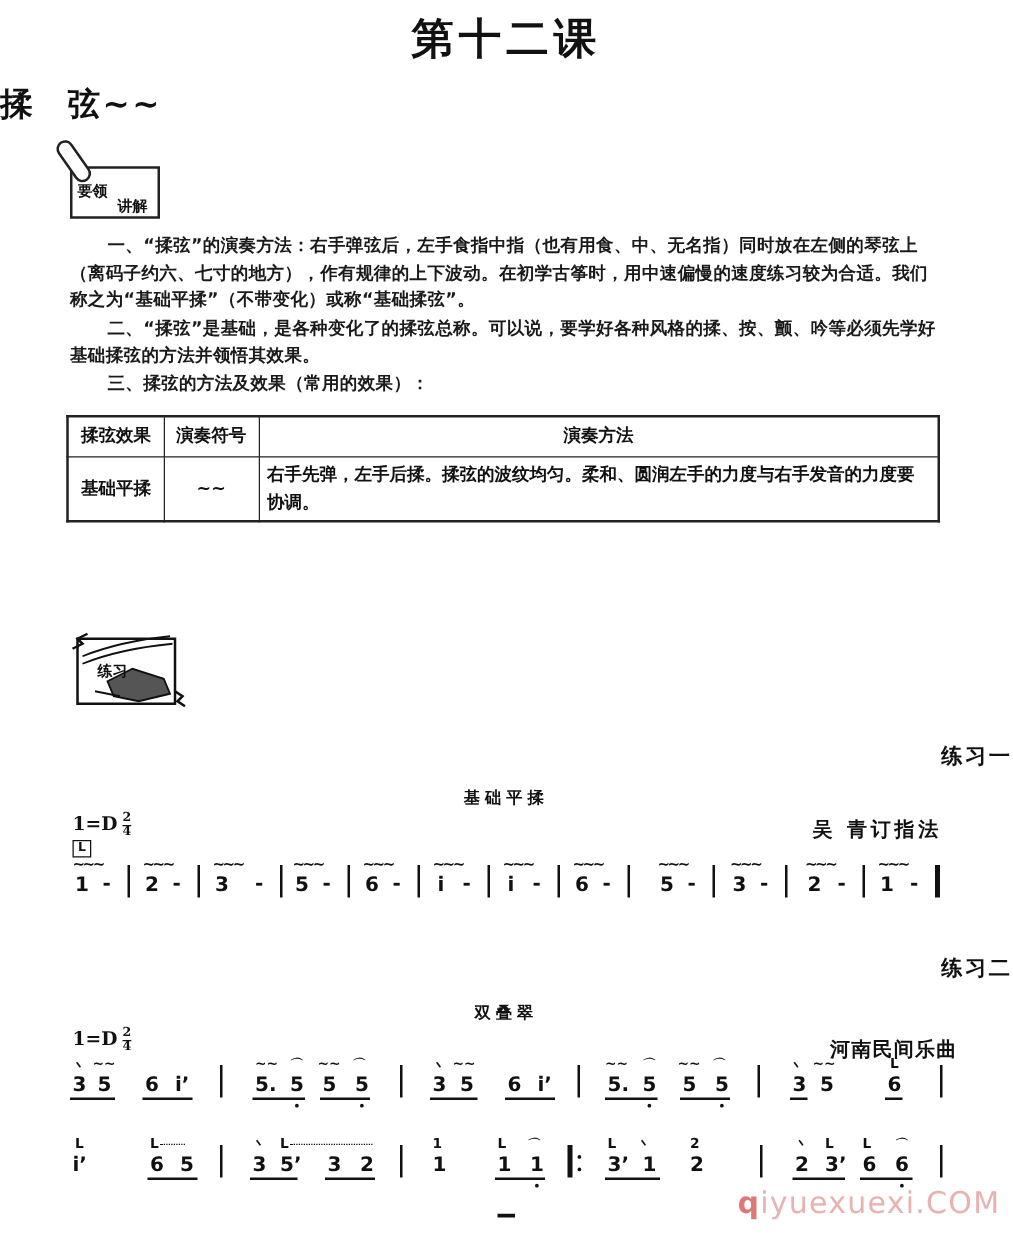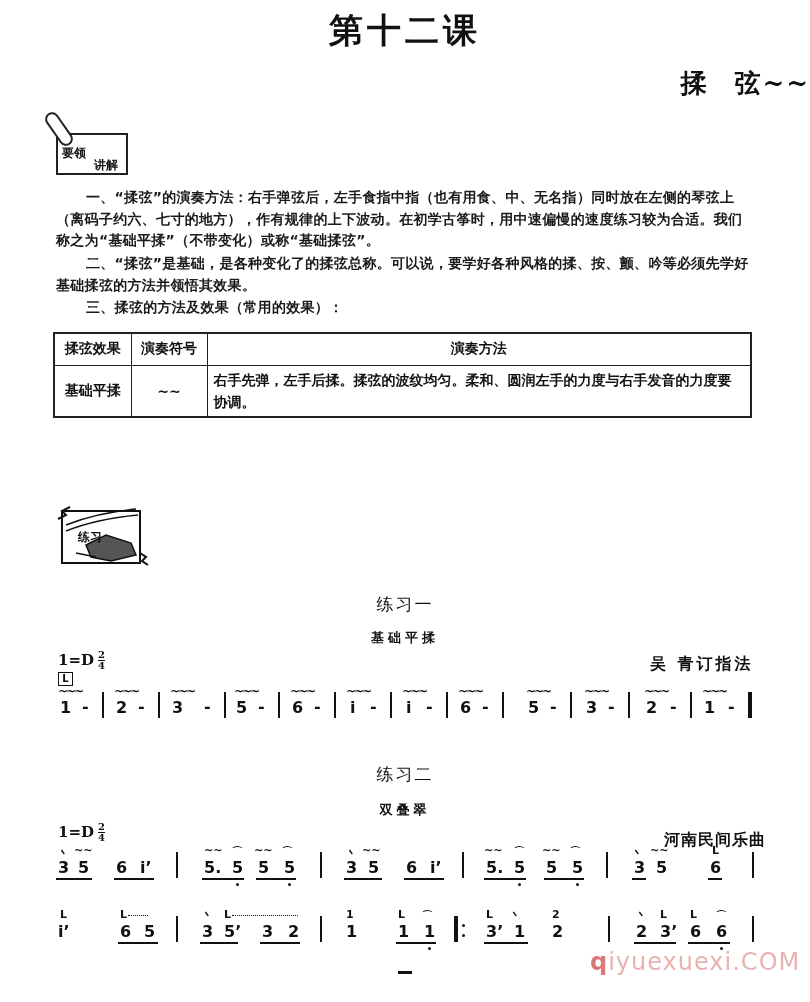--- a/index.html
+++ b/index.html
@@ -1,21 +1,21 @@
 <!DOCTYPE html>
 <html><head>
 <meta charset="utf-8">
 <style>
   * { box-sizing: border-box; margin: 0; padding: 0; }
   html, body { width: 810px; height: 1002px; background: #ffffff; overflow: hidden; }
   body { position: relative; font-family: "DejaVu Sans", sans-serif; color: #111; }
   .abs { position: absolute; }
 
   .lesson-title { left: 0; width: 810px; top: 8px; text-align: center; font-family: "DejaVu Serif", serif; font-weight: bold; font-size: 34px; letter-spacing: 4px; color: #111; }
-  .lesson-subtitle { left: 0; width: 810px; top: 66px; text-align: right; font-family: "DejaVu Serif", serif; font-weight: bold; font-size: 26px; letter-spacing: 2px; }
+  .lesson-subtitle { left: 0; width: 810px; top: 66px; text-align: left; font-family: "DejaVu Serif", serif; font-weight: bold; font-size: 26px; letter-spacing: 2px; }
   .lesson-subtitle .gap { display: inline-block; width: 26px; }
 
   .badge-box { left: 56px; top: 133px; width: 72px; height: 42px; border: 2px solid #222; }
   .badge-clip { left: 52px; top: 110px; width: 14px; height: 38px; border: 2px solid #222; border-radius: 7px; transform: rotate(-35deg); background: #fff; }
   .badge-t1 { left: 62px; top: 145px; font-size: 12px; font-weight: bold; }
   .badge-t2 { left: 94px; top: 157px; font-size: 12px; font-weight: bold; }
 
   .para { left: 56px; width: 698px; font-size: 14px; line-height: 21.5px; font-weight: bold; color: #1a1a1a; letter-spacing: 0.3px; }
   .para .indent { display: inline-block; width: 30px; }
 
@@ -23,21 +23,21 @@
   table.rules td, table.rules th { border: 1.5px solid #222; padding: 3px 6px; vertical-align: middle; }
   table.rules { border: 2.5px solid #222; }
   table.rules th { font-weight: bold; height: 32px; }
   .c1 { width: 77px; text-align: center; }
   .c2 { width: 76px; text-align: center; }
   .c3 { text-align: left; line-height: 22px; }
   .th3 { text-align: center; }
 
   .practice-icon { left: 56px; top: 505px; width: 95px; height: 65px; }
 
-  .ex-title { left: 0; width: 810px; text-align: center; font-size: 17px; font-weight: normal; letter-spacing: 2px; }
+  .ex-title { left: 0; width: 810px; text-align: right; font-size: 17px; font-weight: bold; letter-spacing: 2px; }
   .ex-sub { left: 0; width: 810px; text-align: center; font-size: 13px; font-weight: bold; letter-spacing: 4px; }
   .key { left: 58px; font-family: "DejaVu Serif", serif; font-size: 15px; font-weight: bold; }
   .frac { display: inline-block; vertical-align: middle; text-align: center; font-size: 10px; line-height: 10px; margin-left: 4px; }
   .frac span { display: block; }
   .frac .num { border-bottom: 1.5px solid #111; }
   .credit { font-size: 16px; font-weight: bold; letter-spacing: 3px; }
 
   .boxL { left: 58px; top: 672px; width: 15px; height: 14px; border: 1.5px solid #111; font-size: 10px; font-weight: bold; text-align: center; line-height: 11px; }
 
   .staff { left: 56px; width: 700px; height: 34px; }

